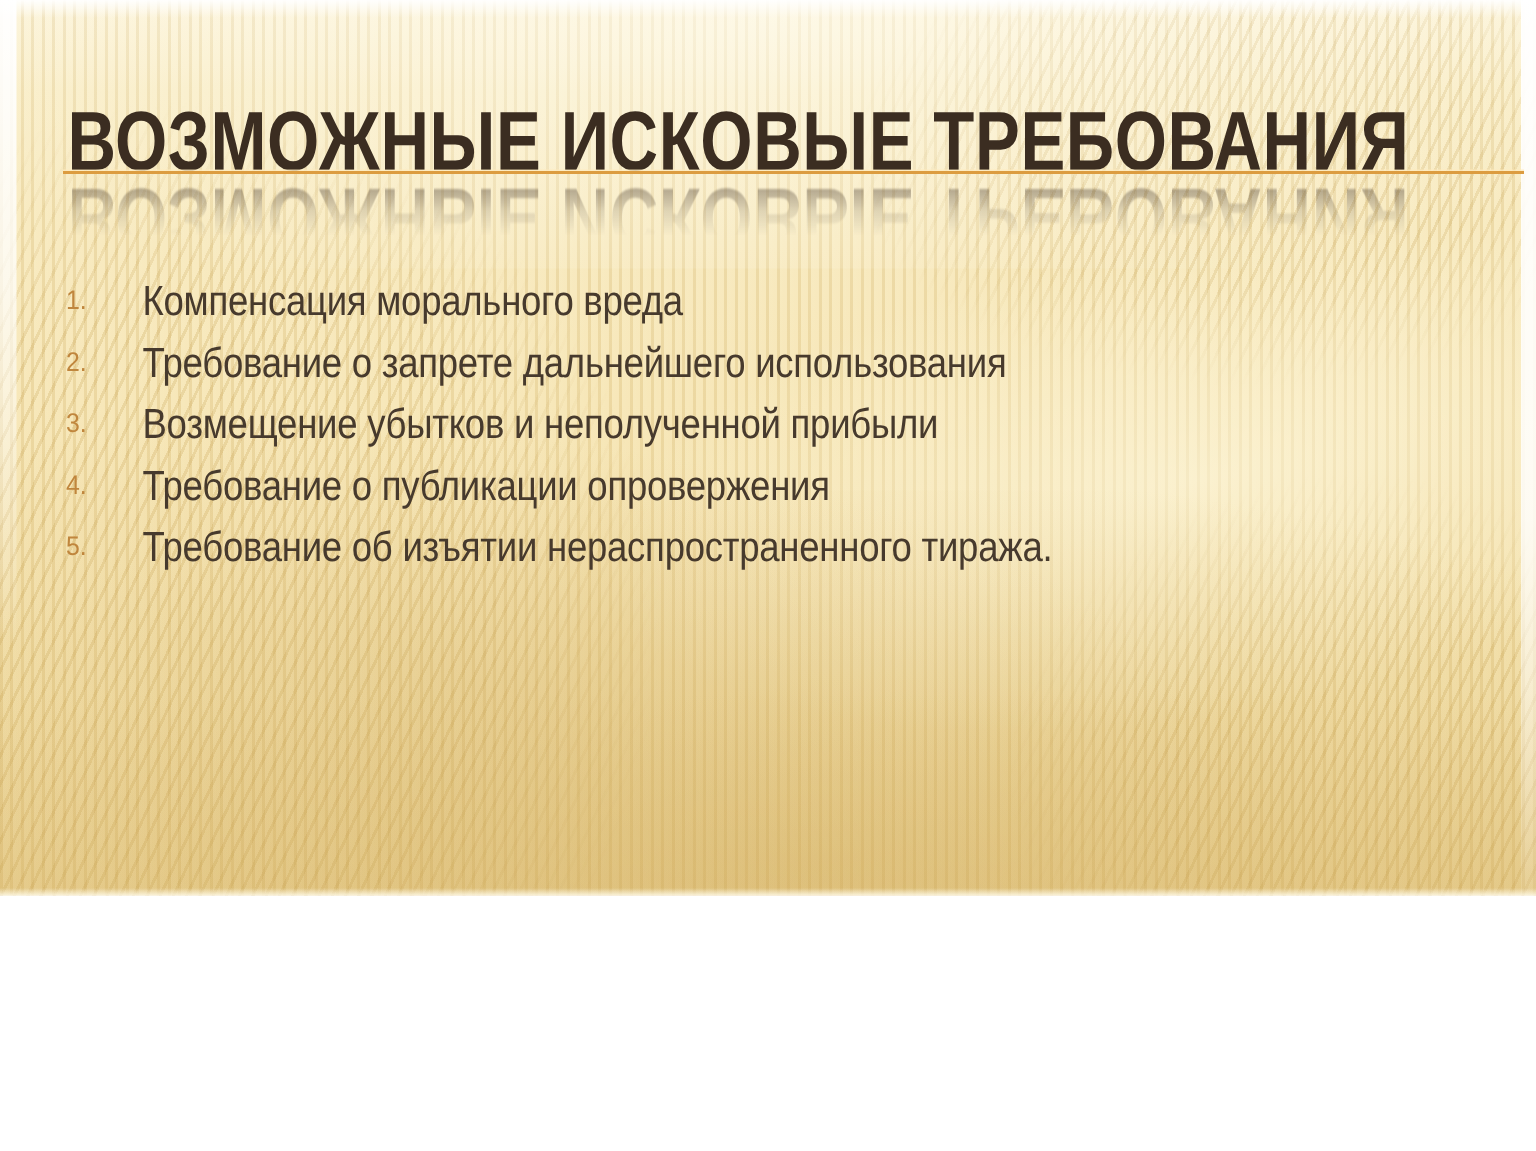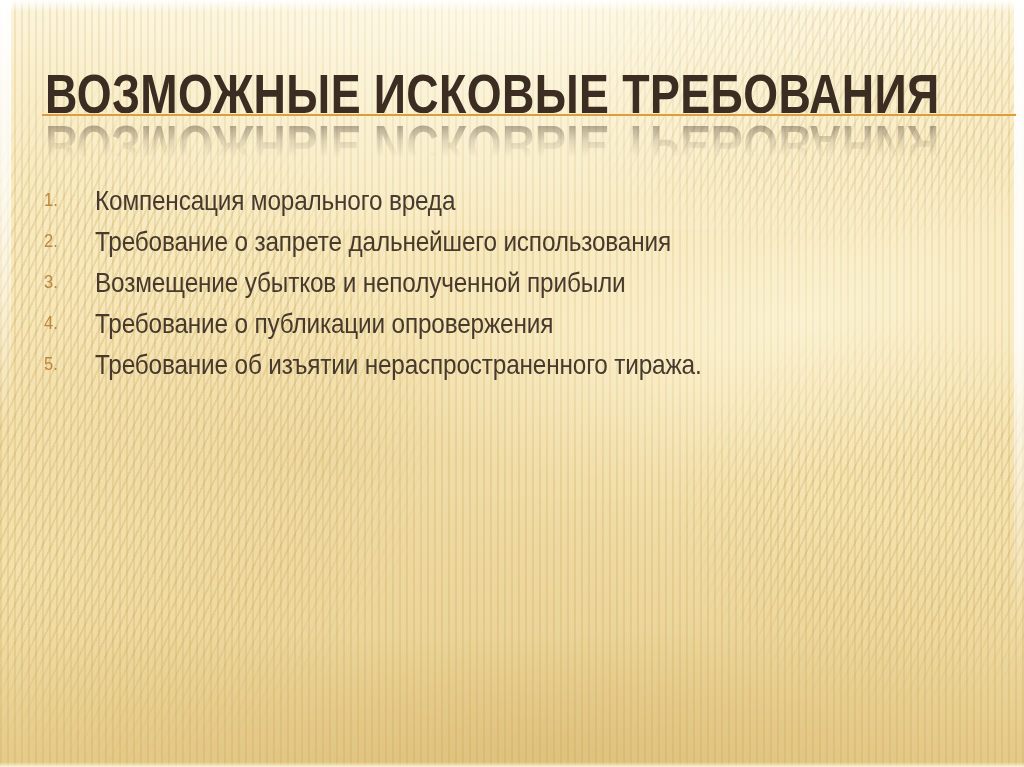--- a/index.html
+++ b/index.html
@@ -1,18 +1,18 @@
 <!DOCTYPE html>
 <html><head>
 <meta charset="utf-8">
 <style>
   html,body{margin:0;padding:0;background:#ffffff;}
   .slide{
     position:relative;
-    width:1024px;height:767px;
+    width:1024px;height:597px;
     overflow:hidden;
     background:linear-gradient(180deg,#FCF4DA 0%,#F9EDC6 10%,#F7E7B8 45%,#F3E0AA 75%,#EFD99E 100%);
     font-family:"Liberation Sans",sans-serif;
   }
   .layer{position:absolute;pointer-events:none;}
 
   
   .stripes-vertical{
     inset:0;
     background:repeating-linear-gradient(90deg,

